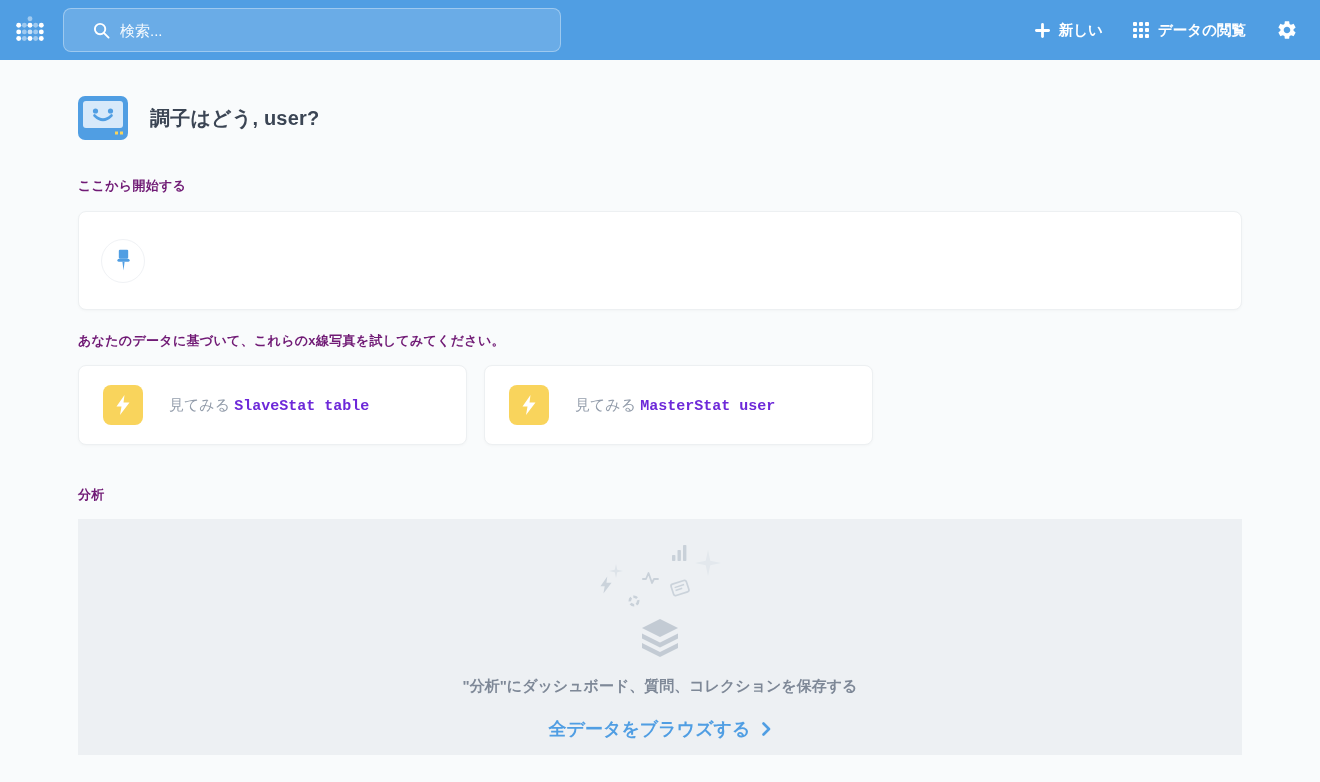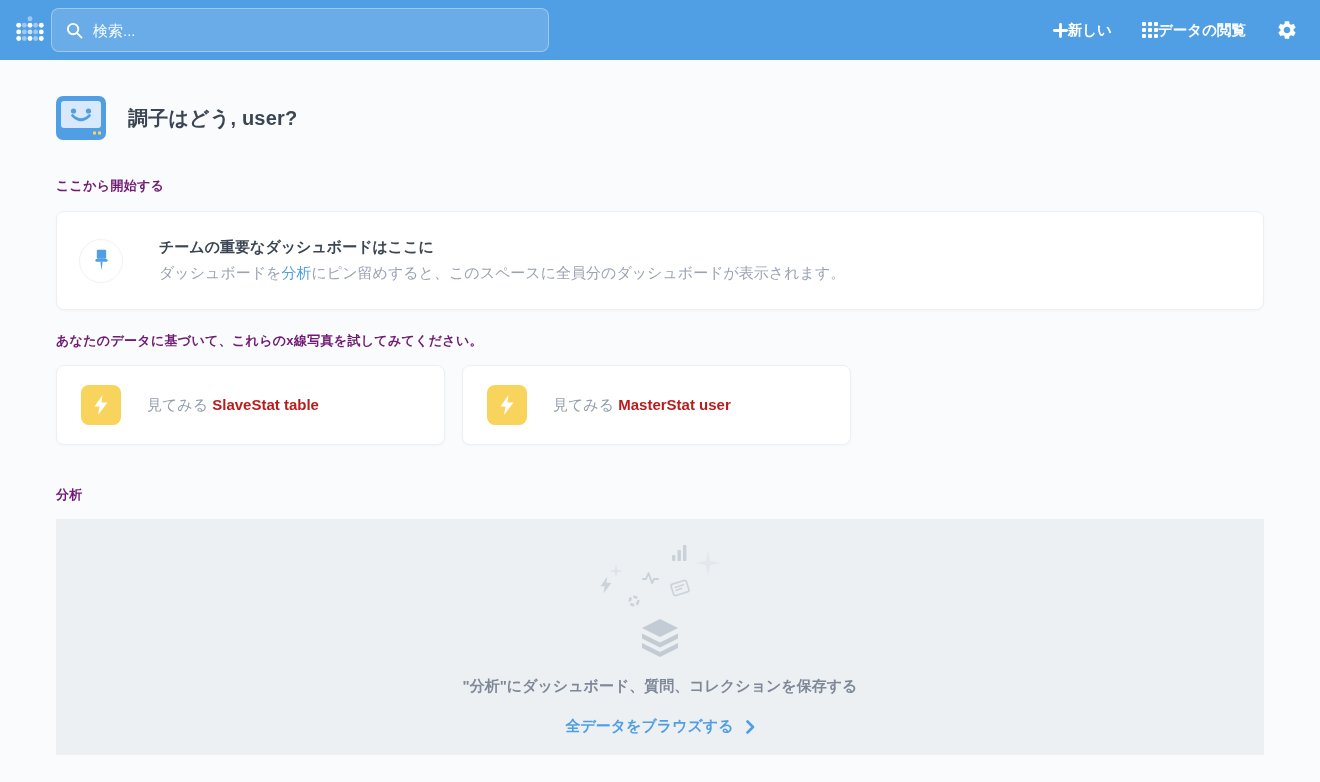--- a/index.html
+++ b/index.html
@@ -10,42 +10,42 @@
     color:#3B4554;
   }
   
   .header {
     height:60px; background:#509EE3;
     display:flex; align-items:center;
     padding:0 22px 0 13px;
   }
   .logo { width:34px; height:34px; display:flex; align-items:center; justify-content:center; cursor:pointer; flex-shrink:0; }
   .search-box {
-    margin-left:4px; width:498px; height:44px;
+    margin-left:16px; width:498px; height:44px;
     background:rgba(255,255,255,0.15);
     border:1px solid rgba(255,255,255,0.35);
     border-radius:8px;
-    display:flex; align-items:center; padding:0 14px;
+    display:flex; align-items:center; padding:0 29px;
   }
   .search-box svg { flex-shrink:0; }
   .search-input {
     background:transparent; border:none; outline:none;
     color:#fff; font-size:15px; margin-left:10px; width:100%;
     font-family:inherit;
   }
   .search-input::placeholder { color:rgba(255,255,255,0.95); opacity:1; }
   .header-right { margin-left:auto; display:flex; align-items:center; gap:30px; }
   .header-btn {
-    display:flex; align-items:center; 
+    display:flex; align-items:center; gap:9px;
     color:#fff; font-size:14.5px; font-weight:bold; cursor:pointer;
     white-space:nowrap;
   }
   .gear-btn { display:flex; align-items:center; cursor:pointer; }
   
-  .main { padding:0 56px; }
+  .main { padding:0 78px; }
   .greeting { margin-top:36px; display:flex; align-items:center; }
   .greeting-title { font-size:20px; font-weight:bold; color:#3B4554; margin-left:22px; letter-spacing:0.2px; }
   .section-label {
     font-size:13px; font-weight:bold; color:#701a75; letter-spacing:0.3px;
   }
   .label-start { margin-top:37px; }
   .label-xray  { margin-top:22px; }
   .label-analytics { margin-top:41px; }
   
   .pin-card {
@@ -69,40 +69,40 @@
     width:389px; height:80px; background:#fff;
     border:1px solid #EDF0F2; border-radius:8px;
     box-shadow:0 1px 3px rgba(0,0,0,0.03);
     display:flex; align-items:center; padding:0 24px; cursor:pointer;
   }
   .bolt-badge {
     width:40px; height:40px; border-radius:8px; background:#F9D45C;
     display:flex; align-items:center; justify-content:center; flex-shrink:0;
   }
   .xray-text { margin-left:26px; font-size:15px; color:#939DAB; }
-  .xray-table { font-weight:bold; color:#b91c1c; }
+  .xray-table { font-weight:bold; color:#6d28d9;font-family:Liberation Mono, monospace; }
   
   .empty-panel {
     margin-top:15px; height:236px; background:#EDF0F3;
     display:flex; flex-direction:column; align-items:center;
   }
   .icon-cloud { position:relative; width:150px; height:76px; margin-top:18px; }
   .icon-cloud > span { position:absolute; display:block; }
   .ic-bars    { left:87px; top:8px; }
   .ic-spark-lg{ left:110px; top:13px; }
   .ic-spark-sm{ left:24px; top:27px; }
   .ic-bolt2   { left:15px; top:39px; }
   .ic-pulse   { left:57px; top:33px; }
   .ic-calc    { left:84px; top:41px; }
   .ic-donut   { left:43px; top:56px; }
   .stack-wrap { margin-top:6px; }
   .empty-title { margin-top:14px; font-size:15px; font-weight:bold; color:#7E8897; }
   .browse-link {
     margin-top:21px; display:flex; align-items:center; gap:12px;
-    font-size:15px; font-weight:bold; color:#509EE3; cursor:pointer;
+    font-size:18px; font-weight:bold; color:#509EE3; cursor:pointer;
   }
 </style>
 </head>
 <body>
 
 <div class="header">
   <div class="logo">
     <svg width="32" height="32" viewBox="0 0 34 34">
       <g fill="#FFFFFF">
         <circle cx="17" cy="5" r="2.6" opacity="0.45"></circle>
@@ -195,26 +195,20 @@
   <div class="pin-card">
     <div class="pin-circle">
       <span style="display:flex">
         <svg width="15" height="23" viewBox="0 0 16 24">
           <rect x="3" y="0.5" width="10" height="9.5" rx="1.2" fill="#509EE3"></rect>
           <rect x="1.5" y="10" width="13" height="3.2" rx="1.6" fill="#509EE3"></rect>
           <polygon points="6.8,13.2 9.2,13.2 8,22.5" fill="#509EE3"></polygon>
         </svg>
       </span>
     </div>
-    <div class="pin-card-text">
-      <div class="pin-card-title">チームの重要なダッシュボードはここに</div>
-      <div class="pin-card-desc">
-        <span>ダッシュボードを</span><span class="inline-link">分析</span><span>にピン留めすると、このスペースに全員分のダッシュボードが表示されます。</span>
-      </div>
-    </div>
   </div>
 
   <div class="section-label label-xray">あなたのデータに基づいて、これらのx線写真を試してみてください。</div>
 
   <div class="xray-row">
     <div class="xray-card">
       <div class="bolt-badge">
         <span style="display:flex">
           <svg width="14" height="20" viewBox="0 0 14 20">
               <polygon points="8.5,0 0.5,11.5 5.5,11.5 4,20 13.5,7.5 7.5,7.5" fill="#fff"></polygon>

